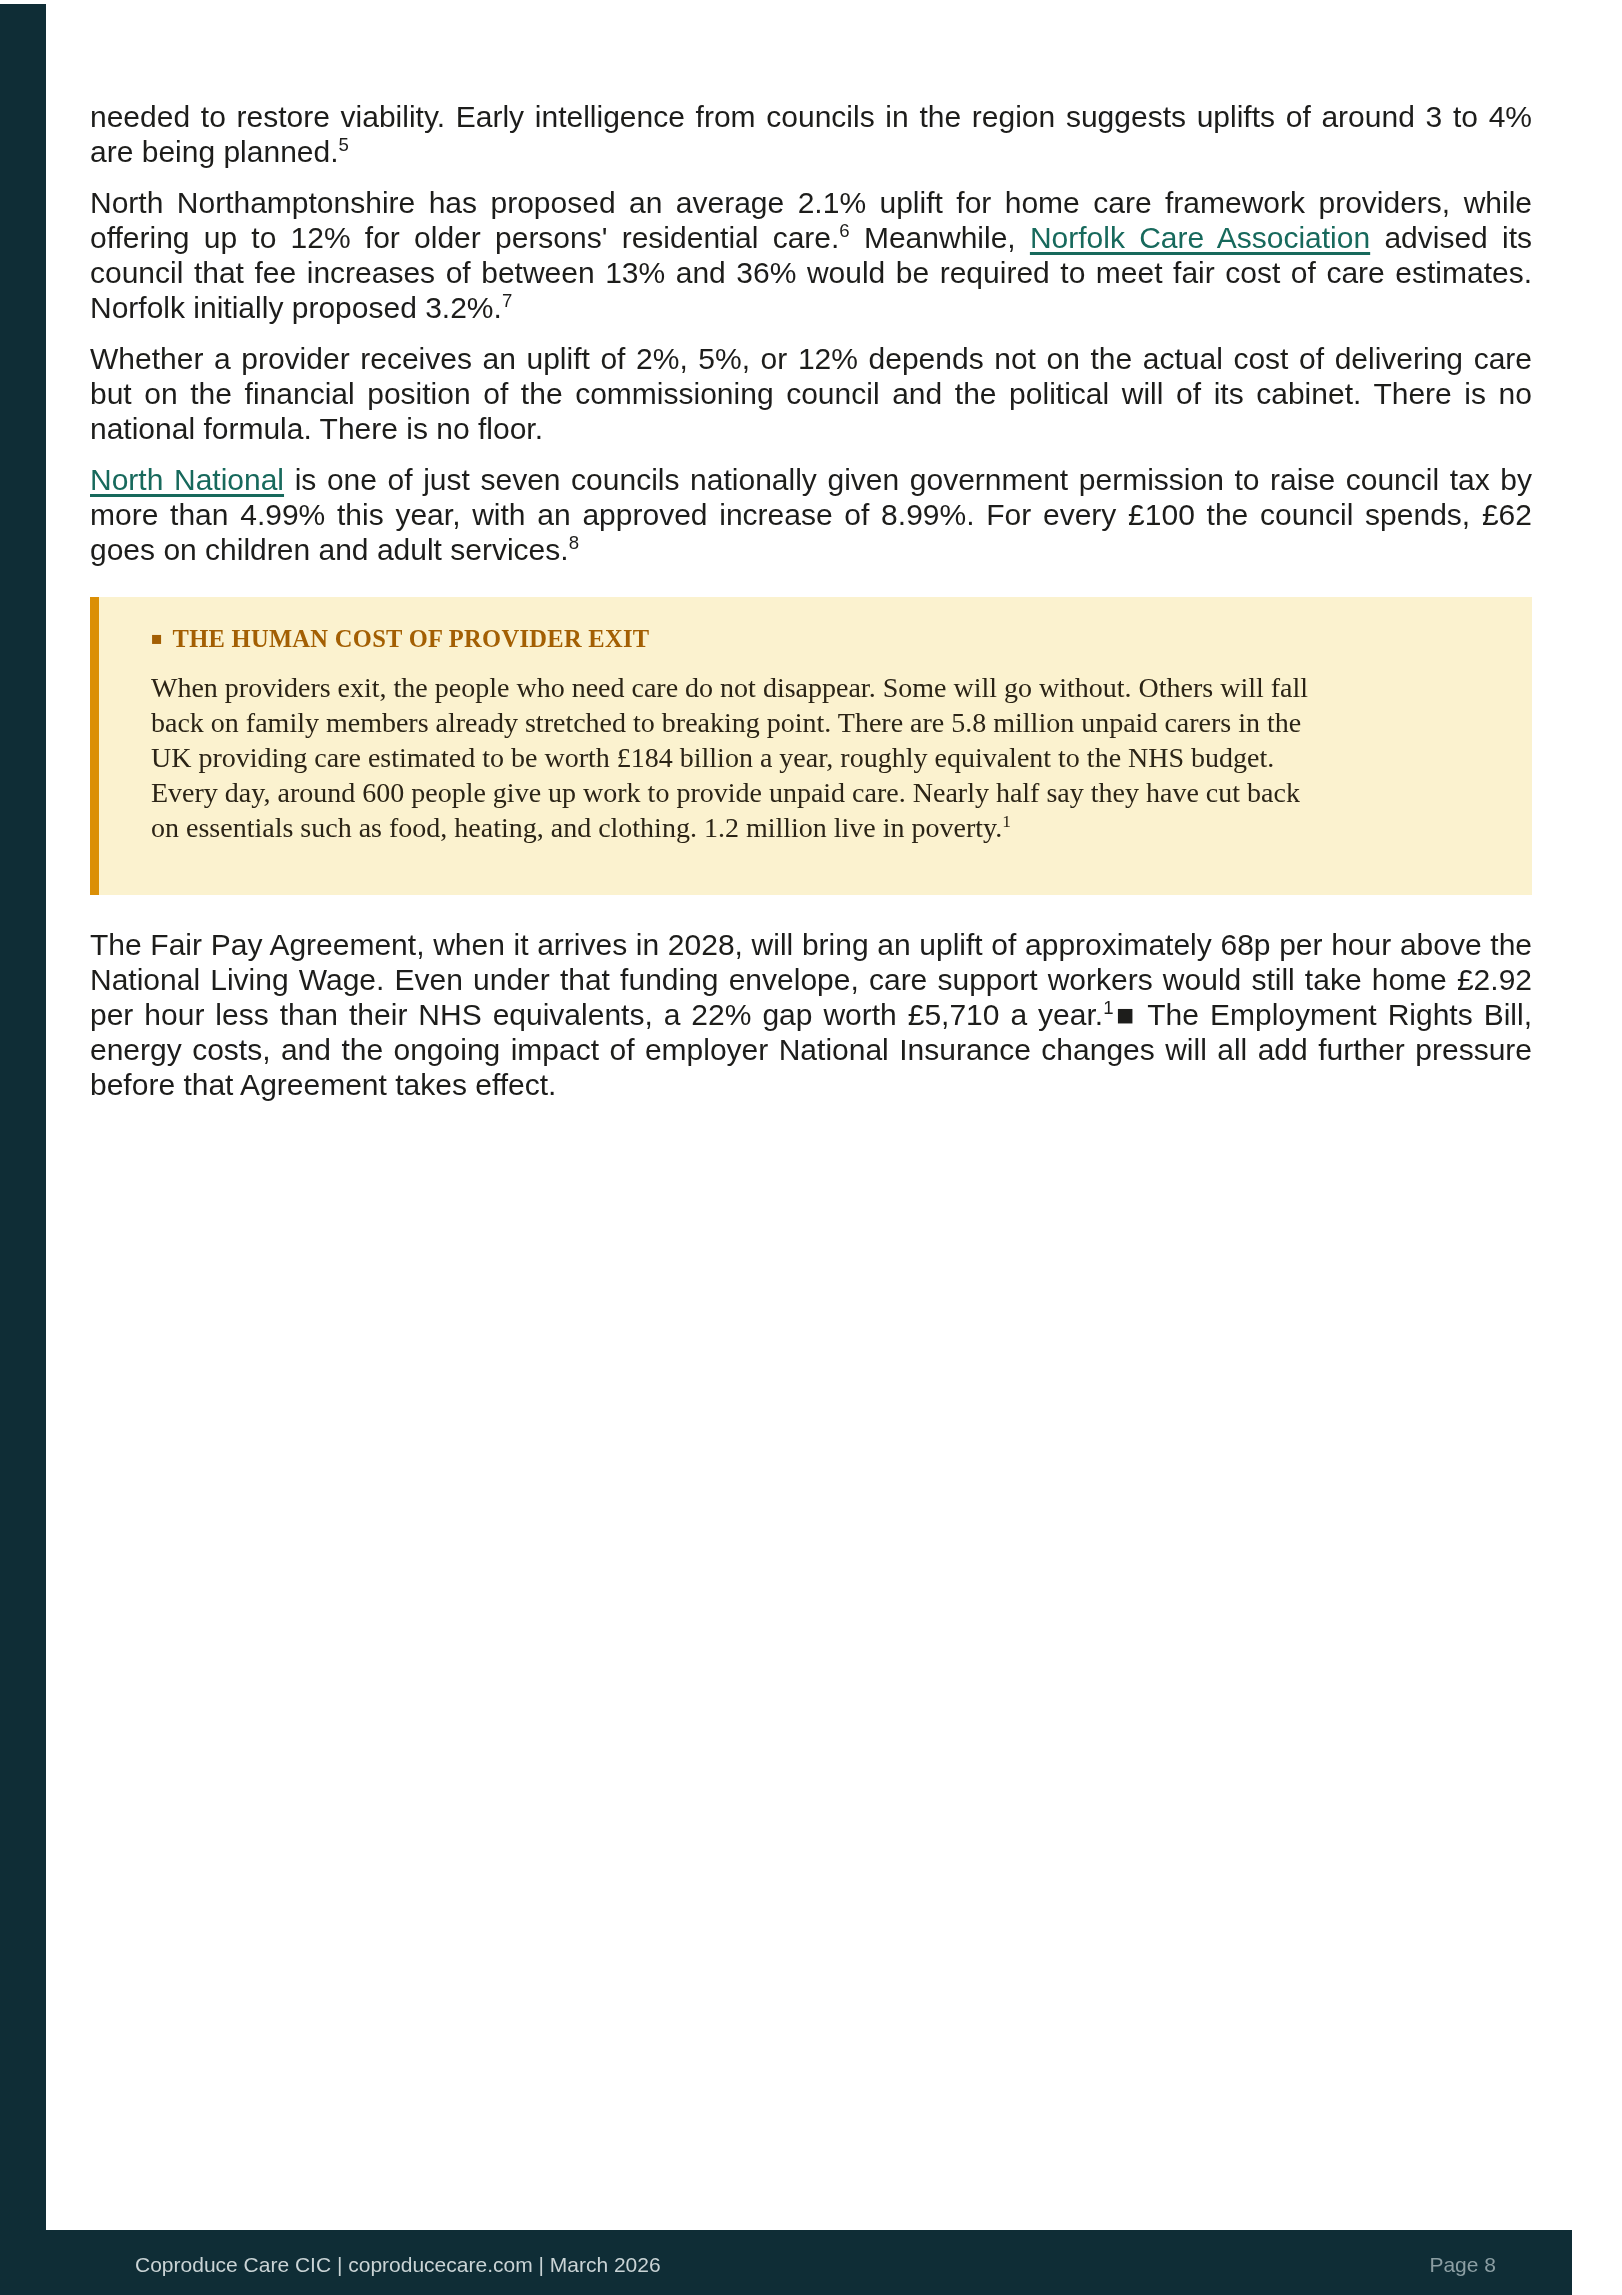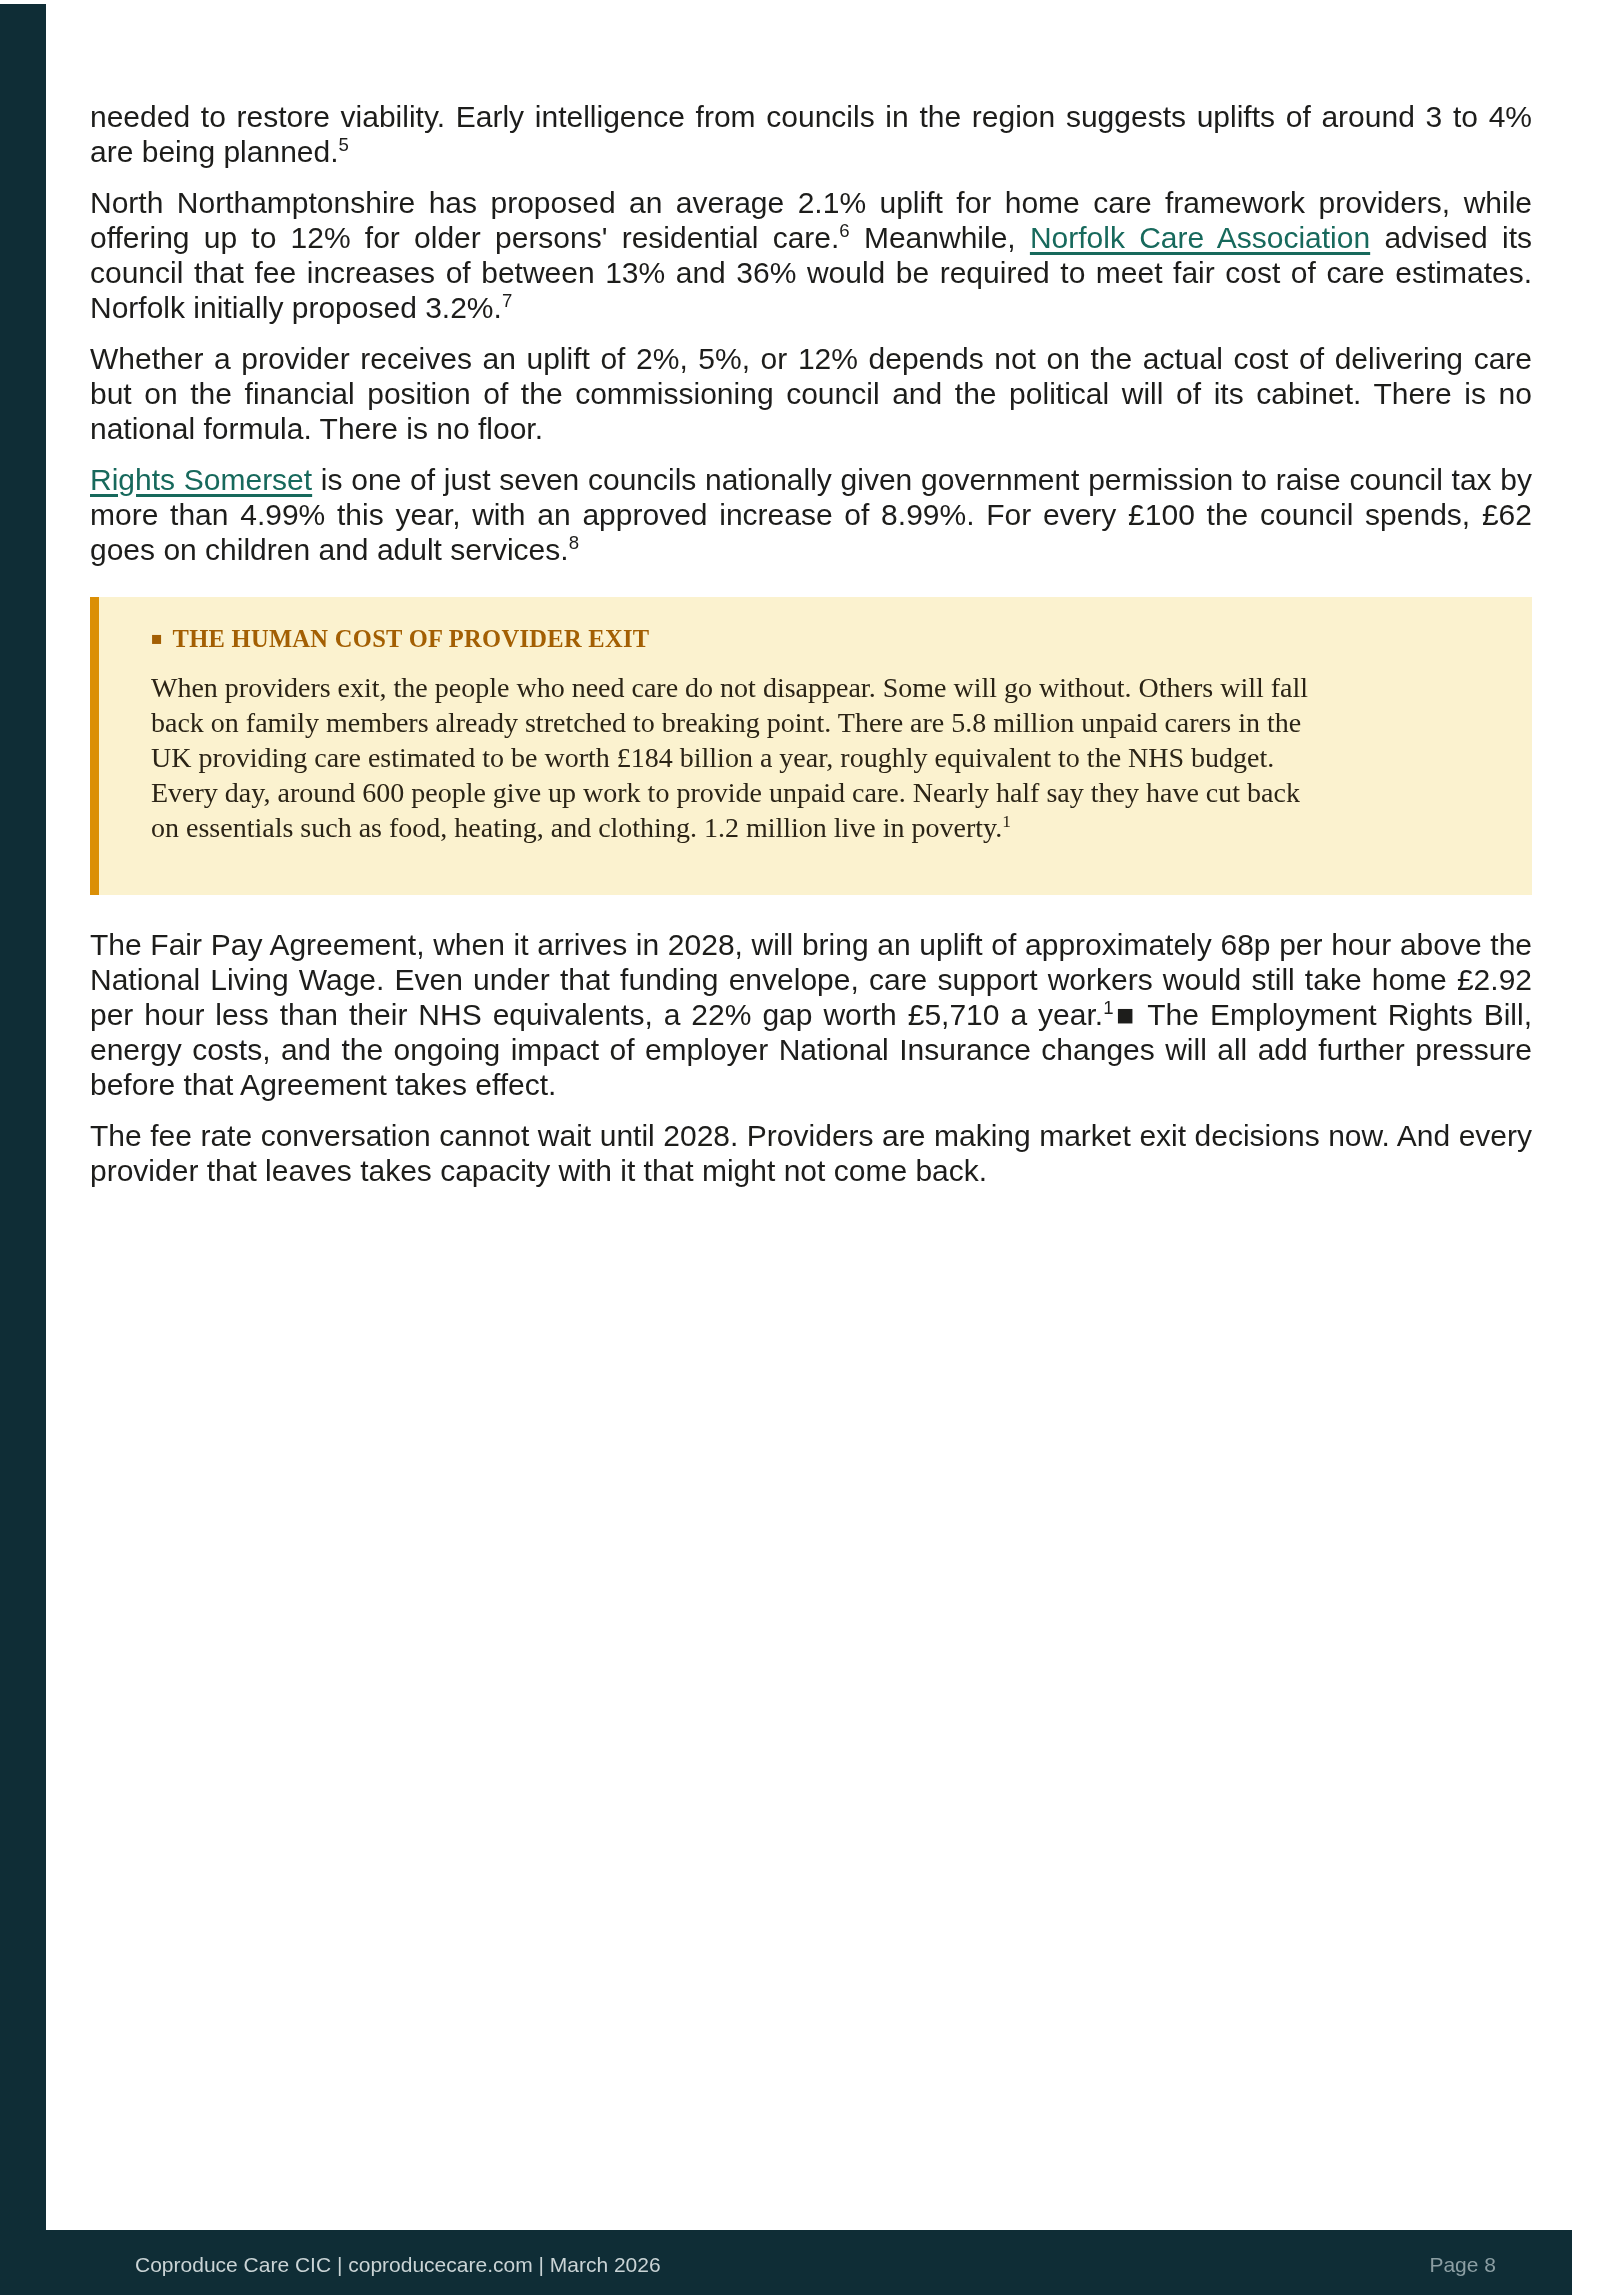--- a/index.html
+++ b/index.html
@@ -98,33 +98,32 @@
 <div class="page">
 
   <div class="accent-bar"></div>
 
   <div class="content">
 
     <div id="pars-before">
         <p class="body-par"><span>needed to restore viability. Early intelligence from councils in the region suggests uplifts of around 3 to 4% are being planned.</span><sup class="fn-sup">5</sup></p>
         <p class="body-par"><span>North Northamptonshire has proposed an average 2.1% uplift for home care framework providers, while offering up to 12% for older persons' residential care.</span><sup class="fn-sup">6</sup><span> Meanwhile, </span><a href="#" class="body-link">Norfolk Care Association</a><span> advised its council that fee increases of between 13% and 36% would be required to meet fair cost of care estimates. Norfolk initially proposed 3.2%.</span><sup class="fn-sup">7</sup></p>
         <p class="body-par"><span>Whether a provider receives an uplift of 2%, 5%, or 12% depends not on the actual cost of delivering care but on the financial position of the commissioning council and the political will of its cabinet. There is no national formula. There is no floor.</span></p>
-        <p class="body-par"><a href="#" class="body-link">Rights Somerset</a><span> is one of just seven councils nationally given government permission to raise council tax by more than 4.99% this year, with an approved increase of 8.99%. For every £100 the council spends, £62 goes on children and adult services.</span><sup class="fn-sup">8</sup></p>
+        <p class="body-par"><a href="#" class="body-link">North National</a><span> is one of just seven councils nationally given government permission to raise council tax by more than 4.99% this year, with an approved increase of 8.99%. For every £100 the council spends, £62 goes on children and adult services.</span><sup class="fn-sup">8</sup></p>
       </div>
 
     <div class="callout">
       <div class="callout-heading">
         <span class="bullet">■</span><span>THE HUMAN COST OF PROVIDER EXIT</span>
       </div>
       <div class="callout-body" id="callout-body"><span>When providers exit, the people who need care do not disappear. Some will go without. Others will fall back on family members already stretched to breaking point. There are 5.8 million unpaid carers in the UK providing care estimated to be worth £184 billion a year, roughly equivalent to the NHS budget. Every day, around 600 people give up work to provide unpaid care. Nearly half say they have cut back on essentials such as food, heating, and clothing. 1.2 million live in poverty.</span><sup class="fn-sup">1</sup></div>
     </div>
 
     <div id="pars-after">
         <p class="body-par"><span>The Fair Pay Agreement, when it arrives in 2028, will bring an uplift of approximately 68p per hour above the National Living Wage. Even under that funding envelope, care support workers would still take home £2.92 per hour less than their NHS equivalents, a 22% gap worth £5,710 a year.</span><sup class="fn-sup">1</sup><span>■ The Employment Rights Bill, energy costs, and the ongoing impact of employer National Insurance changes will all add further pressure before that Agreement takes effect.</span></p>
-        <p class="body-par"><span>The fee rate conversation cannot wait until 2028. Providers are making market exit decisions now. And every provider that leaves takes capacity with it that might not come back.</span></p>
       </div>
 
   </div>
 
   <div class="footer">
     <span class="footer-info">Coproduce Care CIC  |  coproducecare.com  |  March 2026</span>
     <span class="footer-page">Page 8</span>
   </div>
 
 </div>

